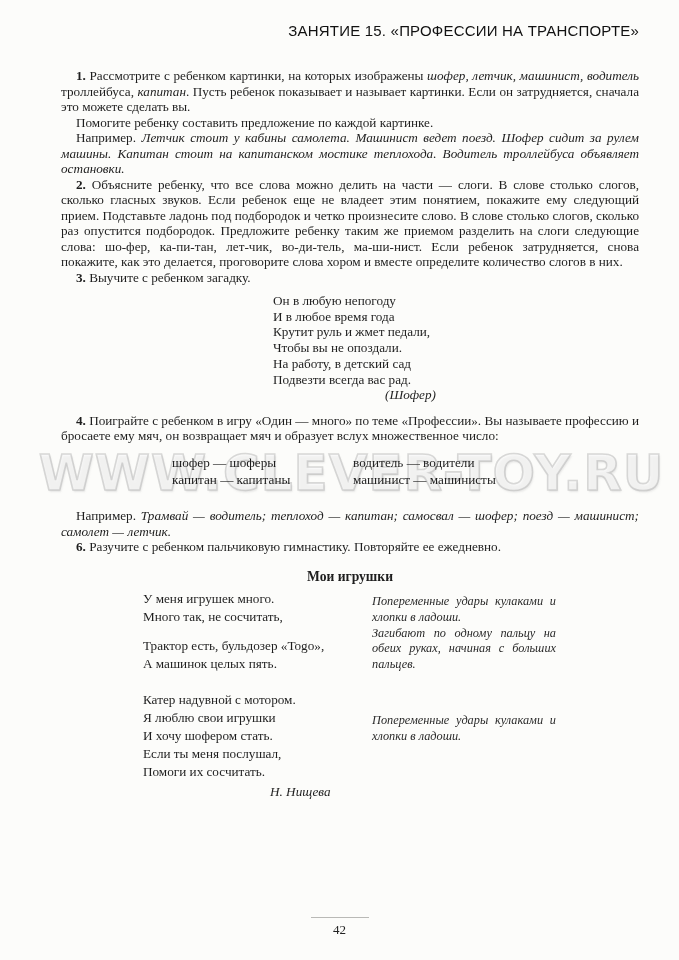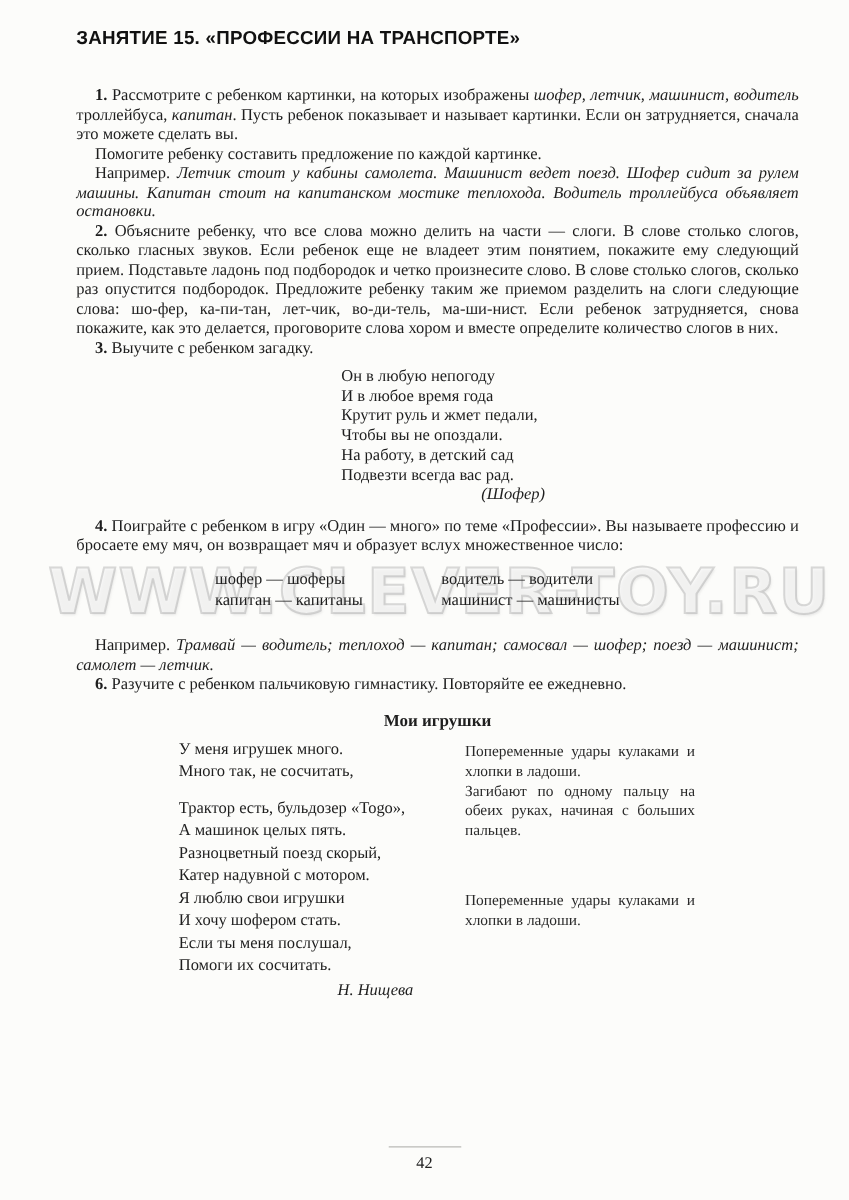--- a/index.html
+++ b/index.html
@@ -6,23 +6,23 @@
   body{
     width:679px;height:960px;
     background:#fcfcfa;
     font-family:"Liberation Serif","DejaVu Serif",serif;
     color:#1e1e1e;
     position:relative;
     overflow:hidden;
   }
   .page{position:absolute;left:61px;top:0;width:578px;z-index:2;}
   .title{
-    text-align:left;
+    text-align:right;
     font-family:"Liberation Sans","DejaVu Sans",sans-serif;
-    font-weight:bold;
+    font-weight:normal;
     font-size:15px;
     letter-spacing:.2px;
     color:#111;
     margin-top:22px;
   }
   .para{
     margin:0;
     font-size:13.2px;
     line-height:15.5px;
     text-align:justify;
@@ -44,21 +44,21 @@
   
   .fp-heading{
     text-align:center;font-weight:bold;font-size:13.6px;
     margin-top:14px;margin-bottom:5px;
   }
   .fp{margin-left:82px;}
   .fp-row{display:flex;min-height:36px;align-items:flex-end;}
   .fp-poem{width:229px;font-size:13.2px;line-height:18px;}
   .fp-note{
     width:184px;font-size:12.3px;line-height:15.8px;
-    text-align:justify;color:#2a2a2a;
+    font-style:italic;text-align:justify;color:#2a2a2a;
   }
   .fp-author{font-style:italic;font-size:13.2px;padding-left:127px;margin-top:3px;}
 
   
   .watermark{
     position:absolute;left:12px;top:444px;width:679px;z-index:1;
     text-align:center;
     font-family:"DejaVu Sans","Liberation Sans",sans-serif;
     font-weight:800;
     font-size:50px;
@@ -128,21 +128,20 @@
     </div>
     <div class="fp-row">
       <div class="fp-poem">
         <div>Трактор есть, бульдозер «Togo»,</div>
         <div>А машинок целых пять.</div>
       </div>
       <div class="fp-note">Загибают по одному пальцу на обеих руках, начиная с больших пальцев.</div>
     </div>
     <div class="fp-row">
       <div class="fp-poem">
-        <div>Разноцветный поезд скорый,</div>
         <div>Катер надувной с мотором.</div>
       </div>
       <div class="fp-note"></div>
     </div>
     <div class="fp-row">
       <div class="fp-poem">
         <div>Я люблю свои игрушки</div>
         <div>И хочу шофером стать.</div>
       </div>
       <div class="fp-note">Попеременные удары кулаками и хлопки в ладоши.</div>

